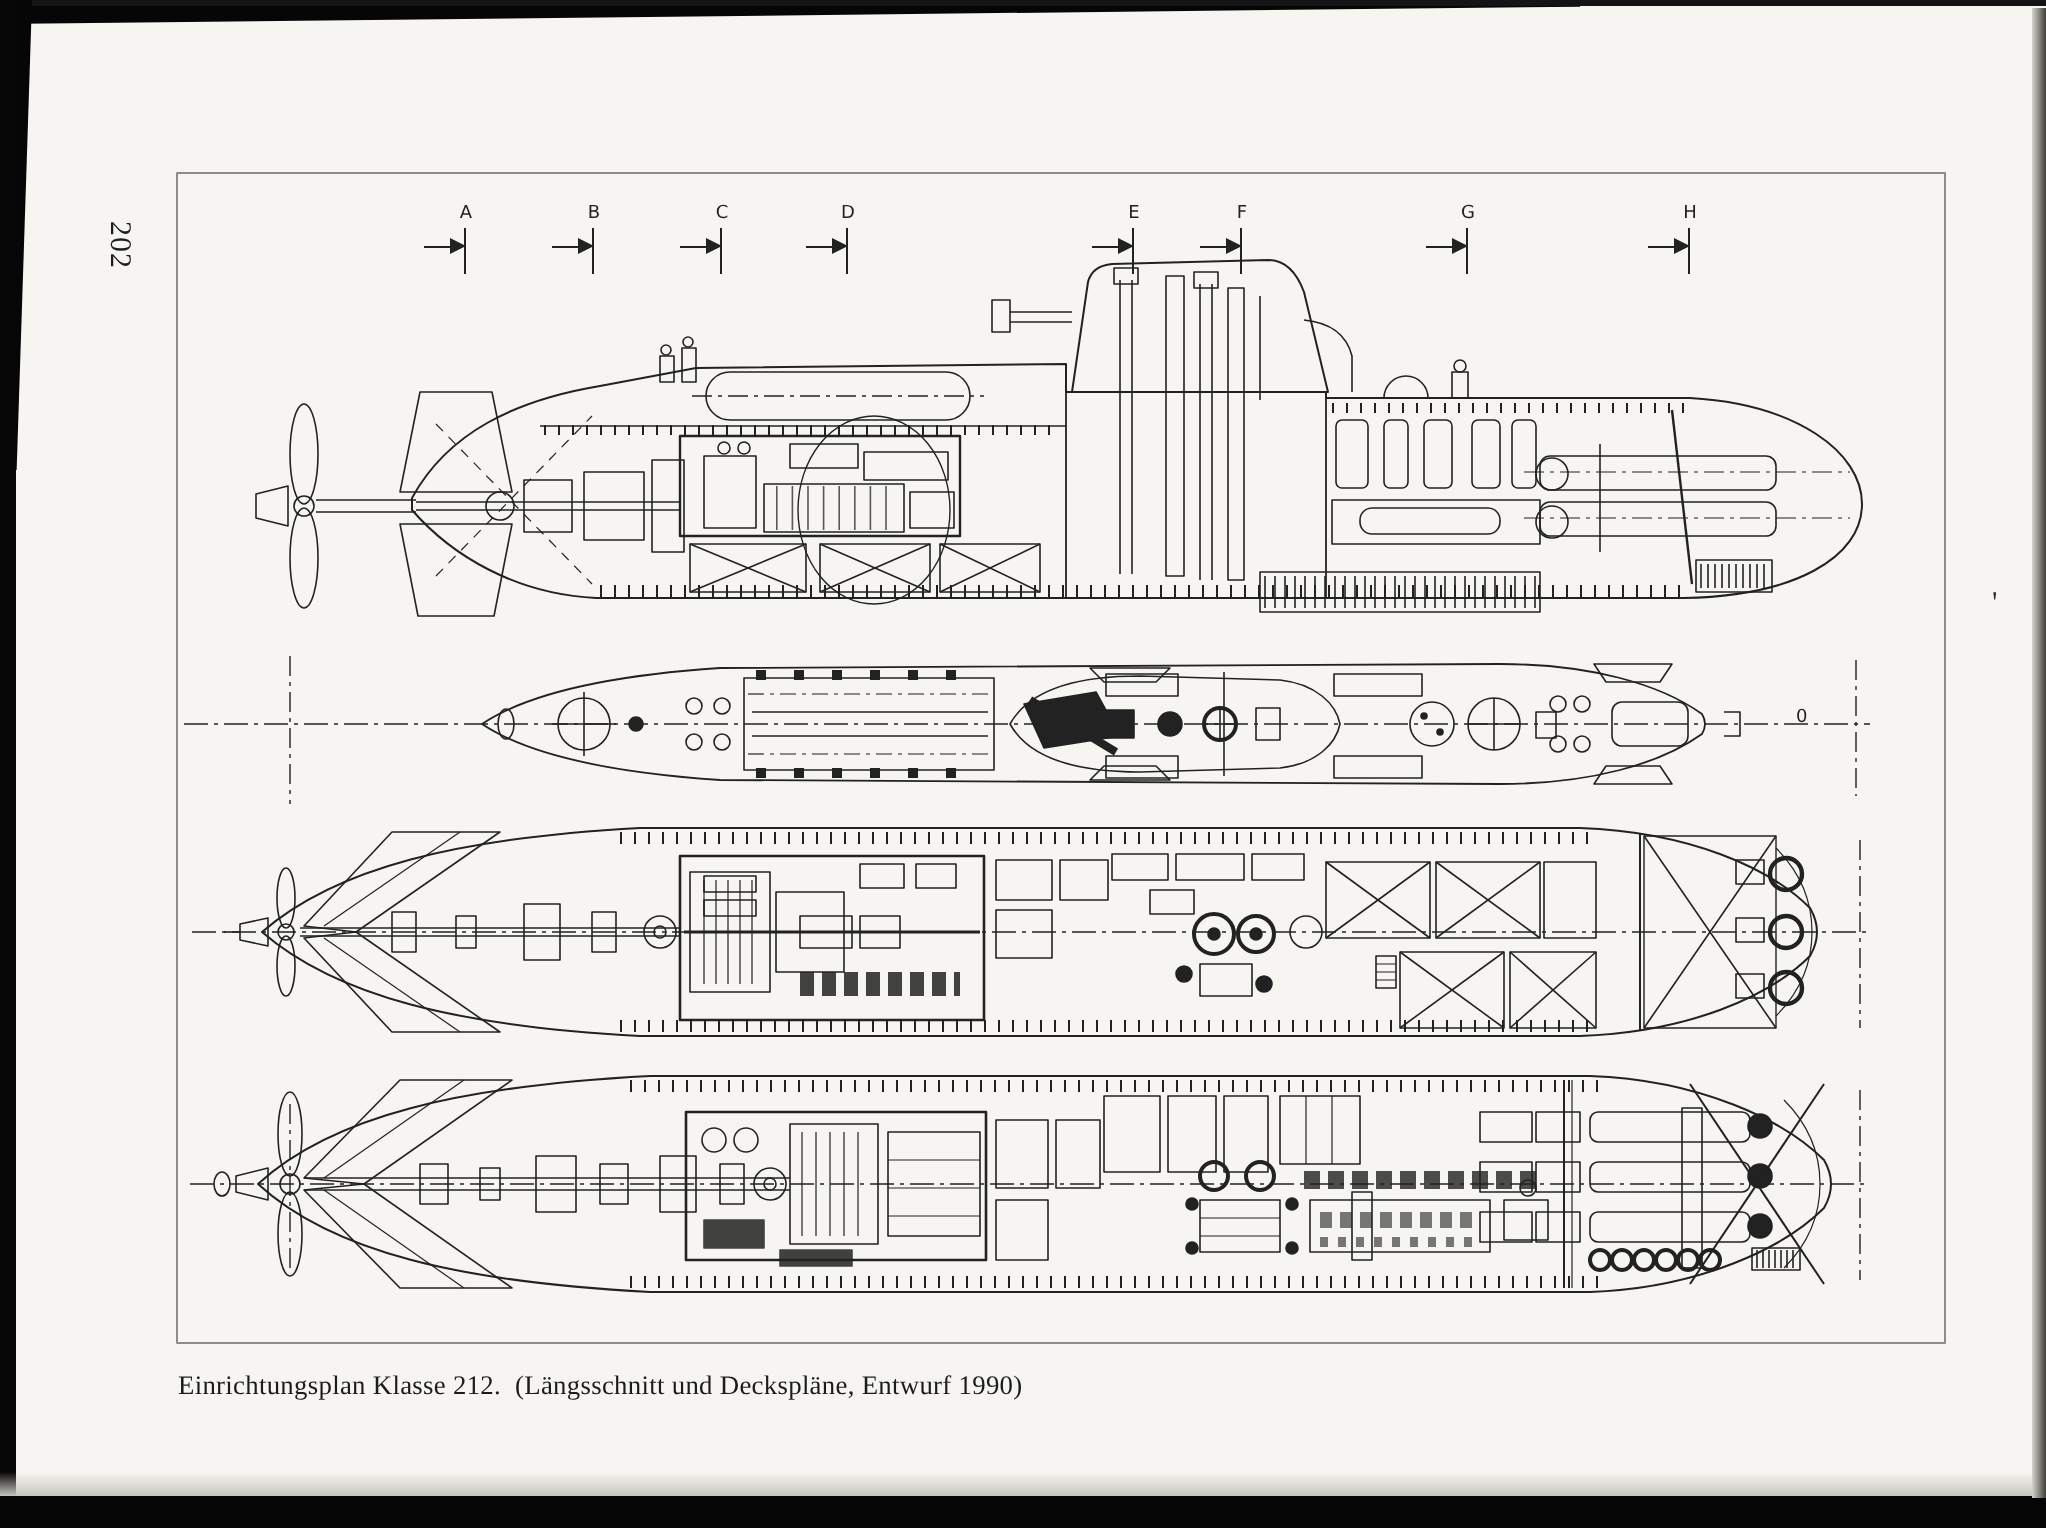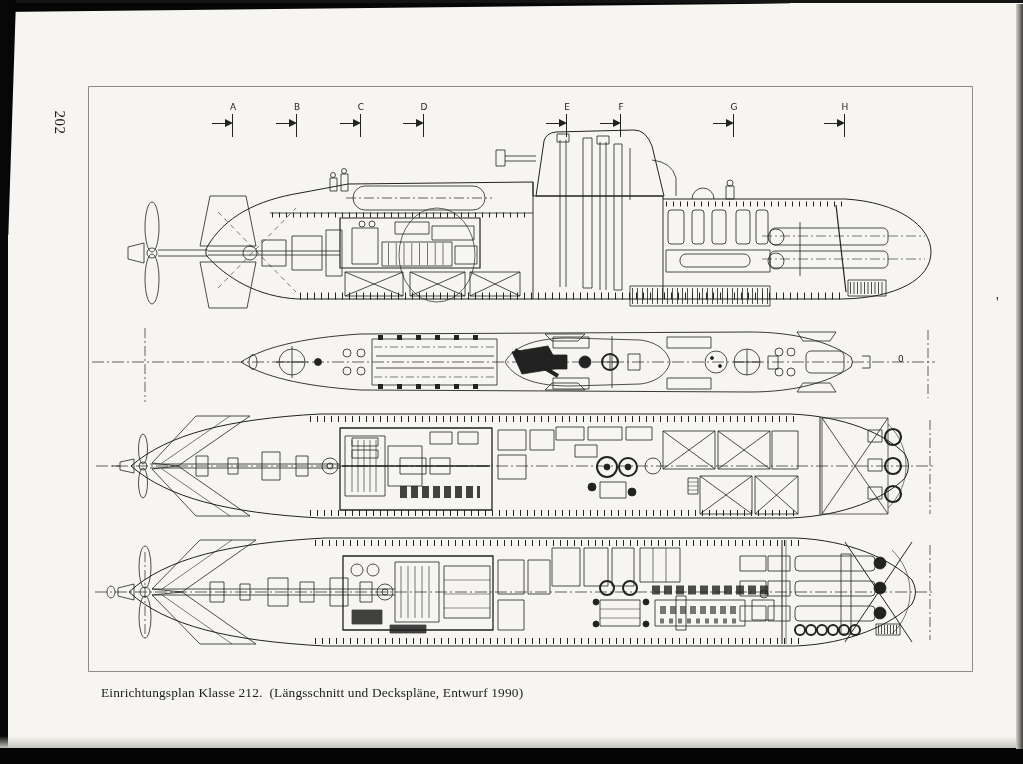--- a/index.html
+++ b/index.html
@@ -34,21 +34,21 @@
   .m-v{position:absolute;left:20px;top:11px;width:1px;height:23px;background:var(--ink);}
   .m-h{position:absolute;left:0;top:19.5px;width:14px;height:1px;background:var(--ink);}
   .m-a{position:absolute;left:13px;top:16px;width:0;height:0;
         border-left:8px solid var(--ink);border-top:4px solid transparent;border-bottom:4px solid transparent;}
   
   .plan-zero{position:absolute;left:898px;top:354px;font:9px "DejaVu Sans",sans-serif;color:var(--ink);}
   
   .stray{position:absolute;left:996px;top:294px;font:15px "Liberation Serif",serif;color:#2a2a2a;}
   
   .caption{position:absolute;left:89px;top:685px;font:13.4px "Liberation Serif",serif;
-        color:#1c1c1c;white-space:pre;letter-spacing:.15px;margin-left:12px;}
+        color:#1c1c1c;white-space:pre;letter-spacing:.15px;}
   svg.fig{position:absolute;left:0;top:0;color:var(--ink);}
 </style>
 </head>
 <body>
 
 <div class="stage">
 
   <svg class="fig" width="1023" height="764" viewBox="0 0 1023 764" fill="none" stroke="currentColor" stroke-width="0.8" stroke-linejoin="round" stroke-linecap="butt">
 
     <rect x="88.5" y="86.5" width="884" height="585" stroke="#8d8c87" stroke-width="1"></rect>

